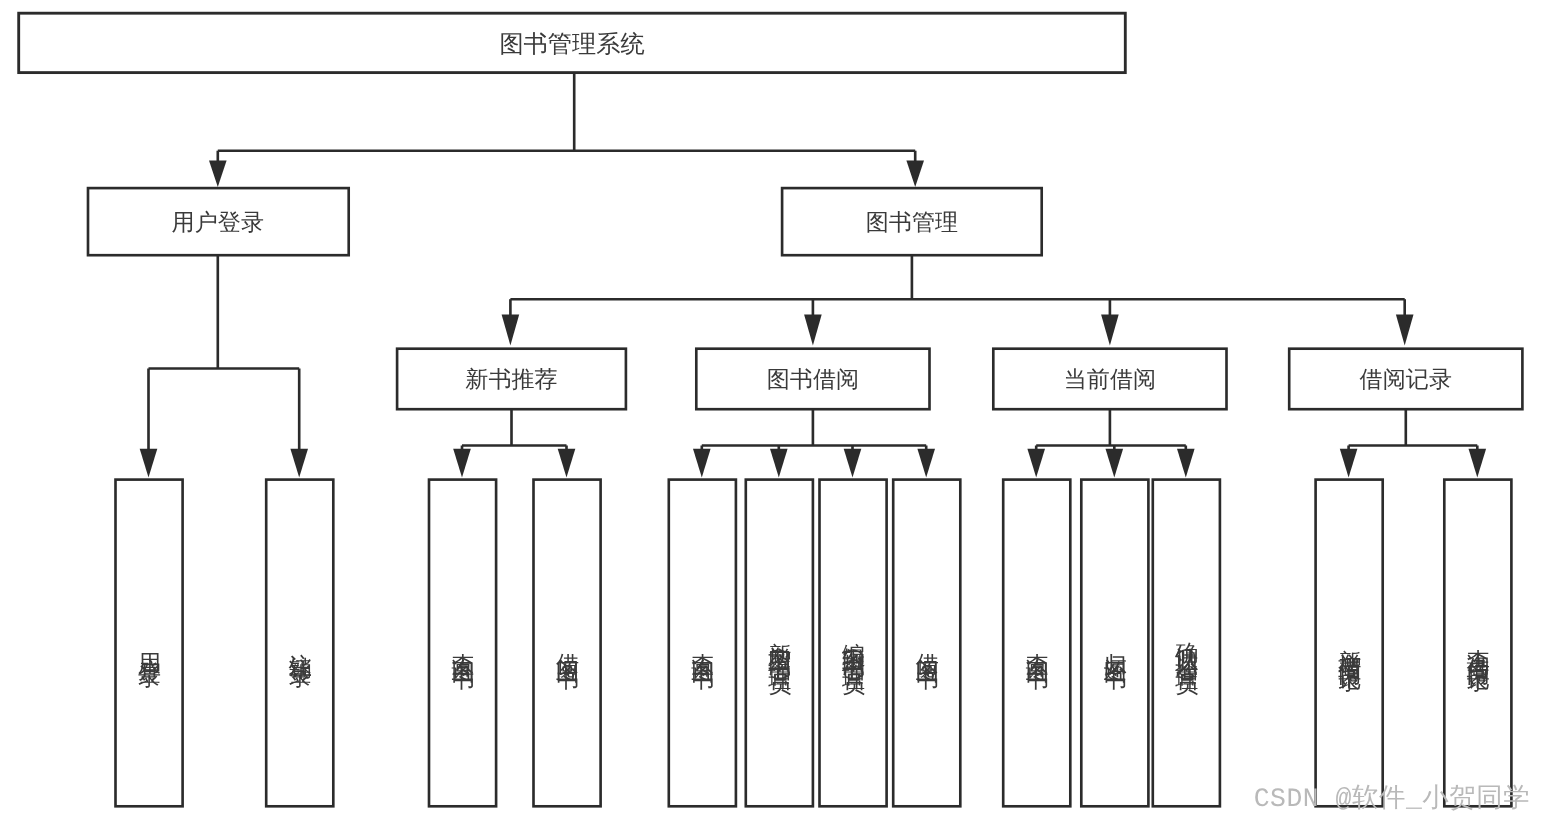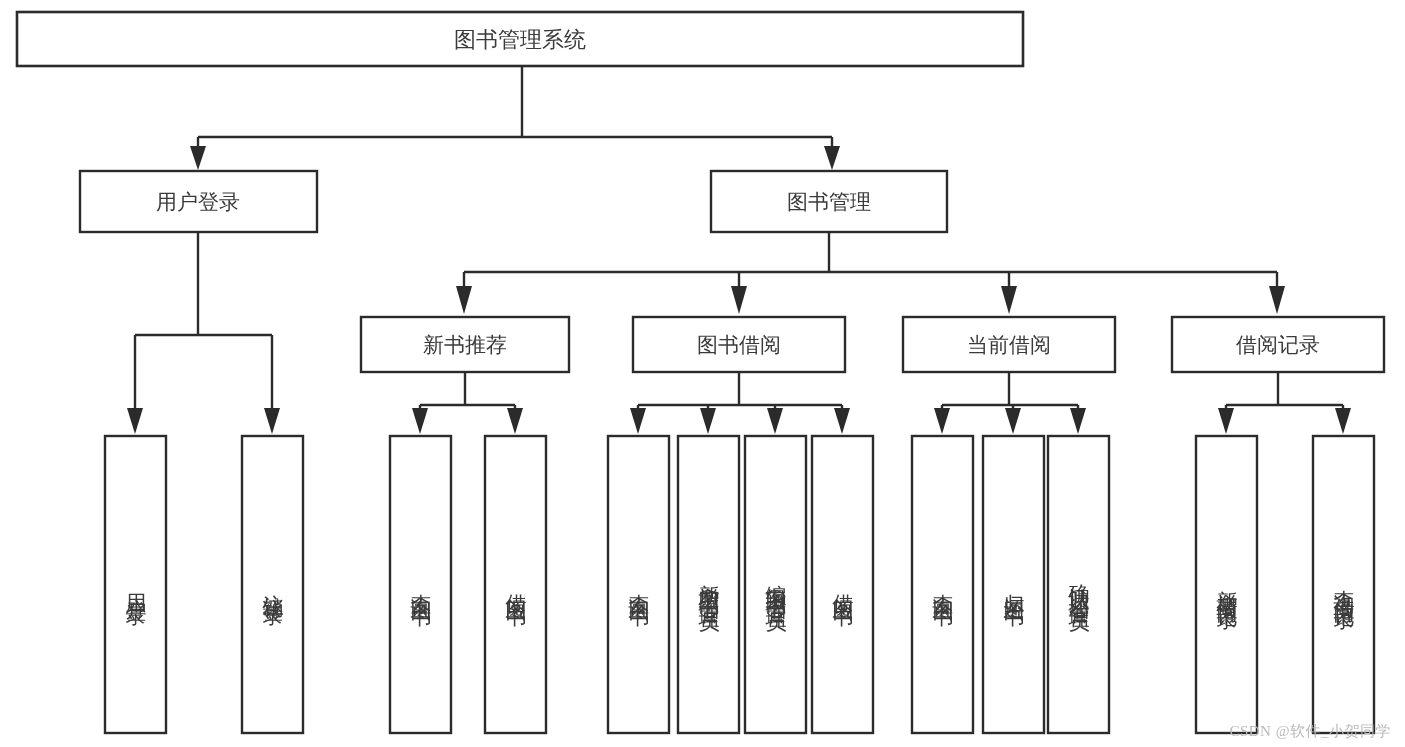--- a/index.html
+++ b/index.html
@@ -72,22 +72,22 @@
     text-orientation: upright;
     letter-spacing: 4px;
     line-height: 1;
     white-space: nowrap;
     user-select: none;
   }
   .watermark {
     position: absolute;
     right: 14px;
     bottom: 6px;
-    font-family: Liberation Serif, serif;
-    font-size: 15px;
+    font-family: Liberation Mono, monospace;
+    font-size: 24px;
     color: #b9b9b9;
     letter-spacing: 0.5px;
     white-space: nowrap;
     pointer-events: none;
   }
 </style>
 </head>
 <body>
 
 <div id="diagram-root">

